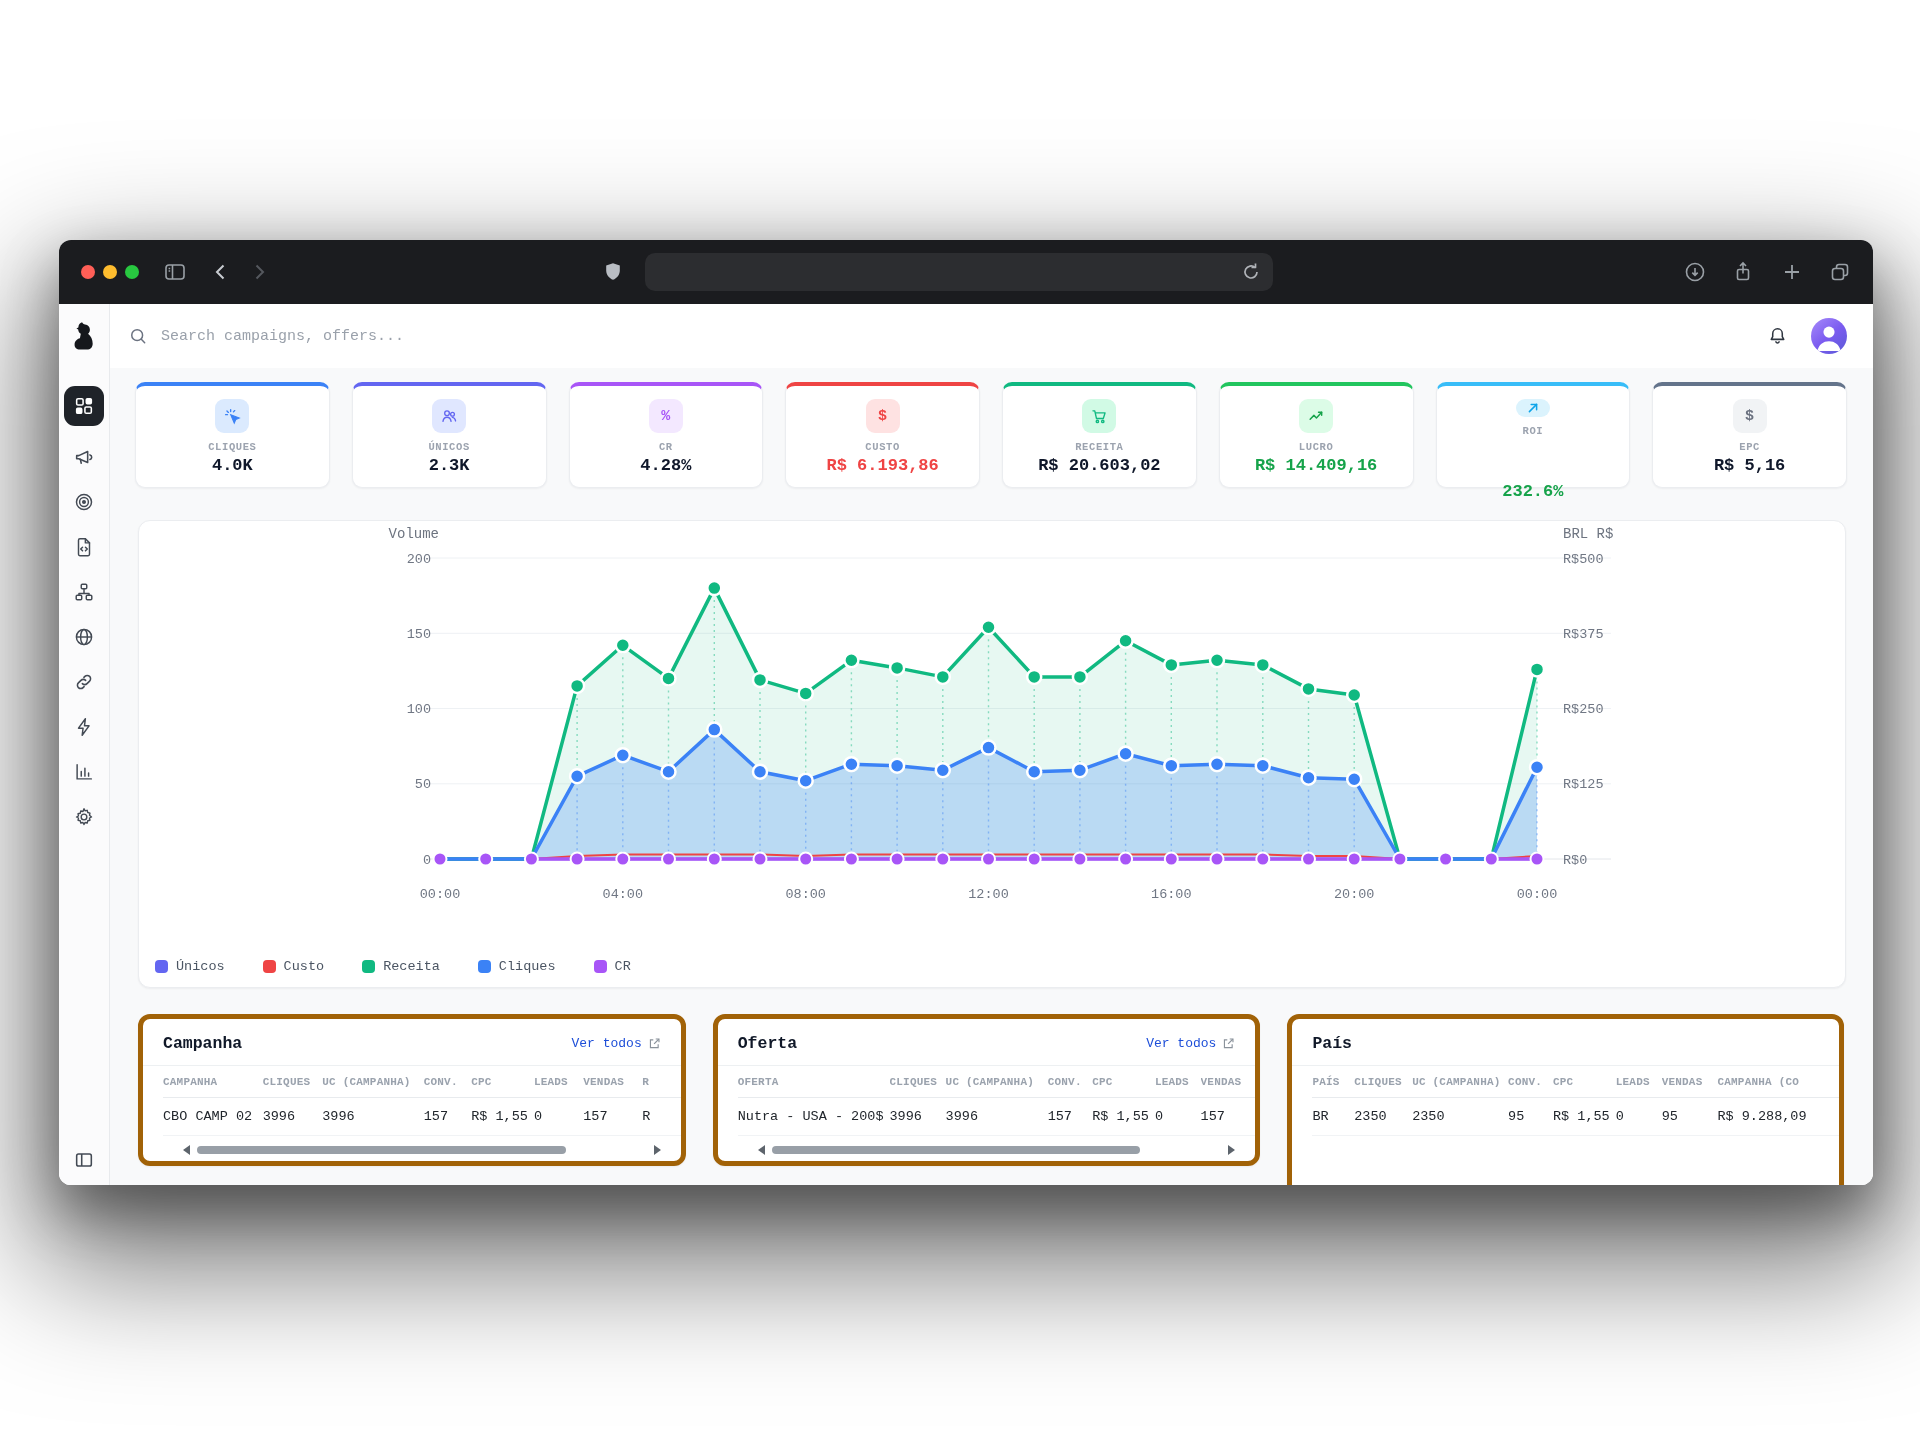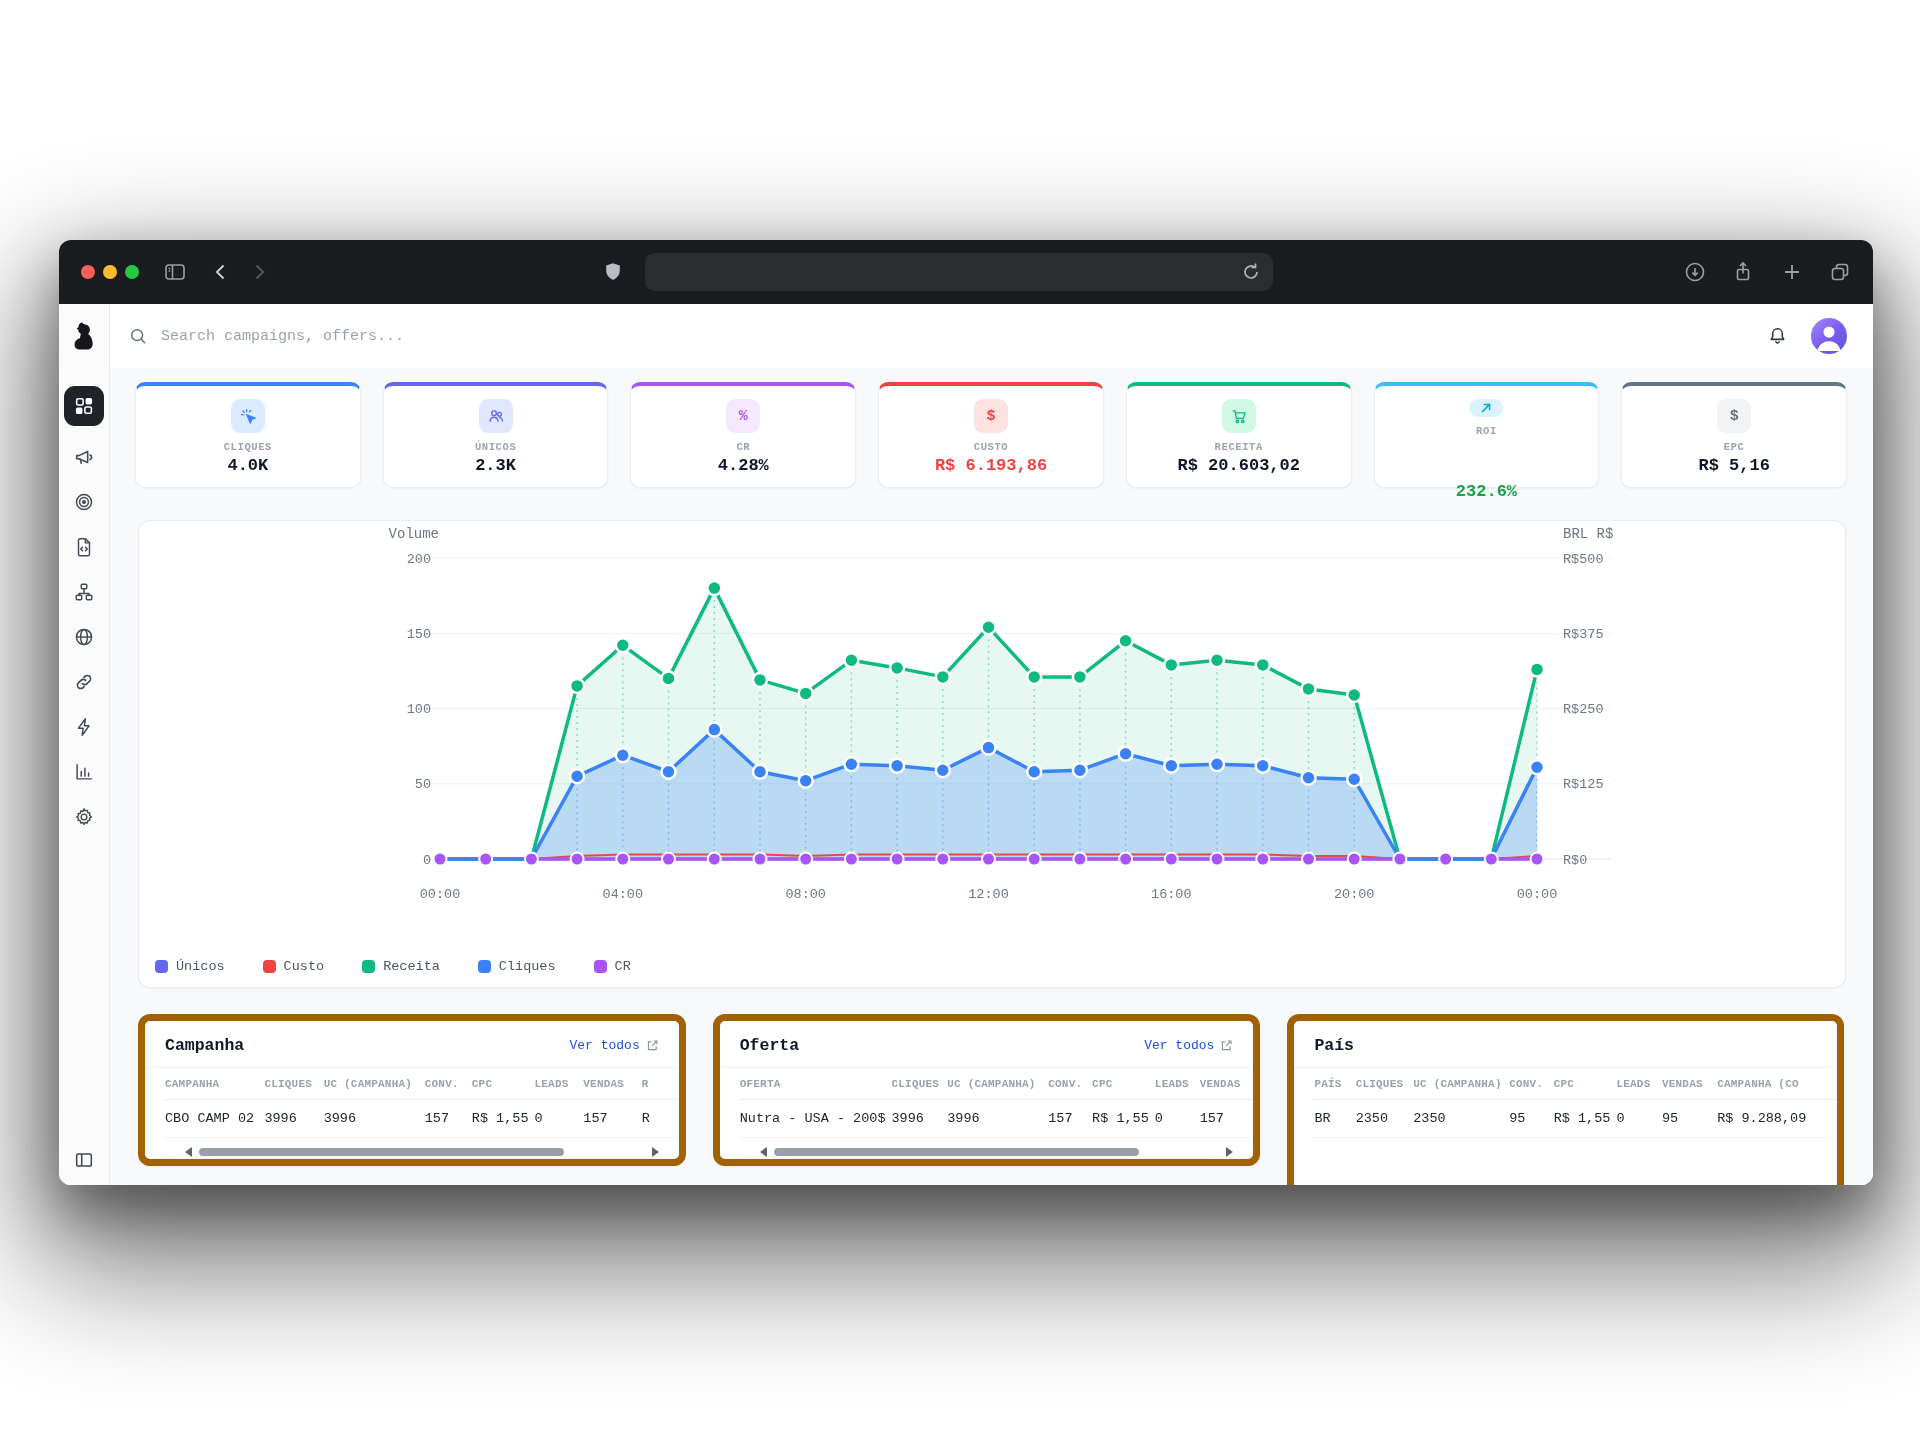--- a/index.html
+++ b/index.html
@@ -37,21 +37,21 @@
   
   .chart-card{position:absolute;left:28px;top:152px;width:1706px;height:466px;background:#fff;border:1px solid #ebedf0;border-radius:12px;box-shadow:0 1px 2px rgba(16,24,40,.05);}
   .chart-card svg{position:absolute;left:0;top:0;}
   .tk{font-size:13.5px;fill:#707784;}
   .at{font-size:14px;fill:#6d7480;}
   .legend{position:absolute;left:16px;bottom:13px;display:flex;gap:38px;align-items:center;}
   .legend-item{display:flex;align-items:center;gap:8px;font-size:13.5px;color:#4b5563;}
   .sw{width:13px;height:13px;border-radius:4px;display:inline-block;}
   
   .tables-row{position:absolute;left:28px;top:646px;width:1706px;display:flex;gap:27px;align-items:flex-start;}
-  .tcard{background:#fff;border:7px solid #a16207;border-radius:12px;box-shadow:0 1px 2px rgba(16,24,40,.05);overflow:hidden;box-sizing:border-box;}
+  .tcard{background:#fff;border:5px solid #a16207;border-radius:12px;box-shadow:0 1px 2px rgba(16,24,40,.05);overflow:hidden;box-sizing:border-box;}
   .tcard.c1,.tcard.c2{width:551px;height:152px;}
   .tcard.c3{width:560px;height:200px;}
   .tcard-head{display:flex;align-items:center;justify-content:space-between;padding:15px 20px 12px;border-bottom:1px solid #edf0f2;}
   .tcard-head h3{margin:0;font-size:16.5px;color:#101828;}
   .vt{display:flex;align-items:center;gap:6px;font-size:13px;color:#1d4ed8;text-decoration:none;cursor:pointer;}
   .tbl-wrap{padding:0 0 0 20px;overflow:hidden;}
   table{border-collapse:collapse;table-layout:fixed;}
   th{font-size:11px;color:#9aa2ad;font-weight:600;text-align:left;padding:10px 6px 9px 0;letter-spacing:.2px;white-space:nowrap;overflow:hidden;border-bottom:1px solid #e8ebee;}
   td{font-size:13.5px;color:#21262c;padding:11px 6px 11px 0;white-space:nowrap;overflow:hidden;border-bottom:1px solid #f1f3f5;}
   .hscroll{position:relative;margin:9px 34px 0;height:10px;}
@@ -278,20 +278,30 @@
           <div class="kpi" style="border-top-color: rgb(16, 185, 129);">
             <div class="kpi-ic" style="background: rgb(209, 250, 229); color: rgb(16, 185, 129);">
               <svg viewBox="0 0 20 20" width="18" height="18" fill="none" stroke="currentColor" stroke-width="1.5" stroke-linecap="round" stroke-linejoin="round">
                   <path d="M3.3 4.3h2l1.9 8.5h7.6l1.9-6.2H6.1"></path>
                   <circle cx="8.2" cy="16" r="1.3"></circle>
                   <circle cx="14.2" cy="16" r="1.3"></circle>
                 </svg>
             </div>
             <div class="kpi-label">RECEITA</div>
             <div class="kpi-val">R$ 20.603,02</div>
+          </div>
+          <div class="kpi" style="border-top-color: rgb(34, 197, 94);">
+            <div class="kpi-ic" style="background: rgb(220, 252, 231); color: rgb(22, 163, 74);">
+              <svg viewBox="0 0 20 20" width="18" height="18" fill="none" stroke="currentColor" stroke-width="1.6" stroke-linecap="round" stroke-linejoin="round">
+                  <path d="M3.5 13.5l4.2-4.2 2.8 2.8 5.8-6.3"></path>
+                  <path d="M12.8 5.8h3.5v3.5"></path>
+                </svg>
+            </div>
+            <div class="kpi-label">LUCRO</div>
+            <div class="kpi-val" style="color: rgb(22, 163, 74);">R$ 14.409,16</div>
           </div>
           <div class="kpi" style="border-top-color: rgb(56, 189, 248);">
             <div class="kpi-ic" style="background: rgb(219, 243, 253); color: rgb(14, 165, 233);">
               <svg viewBox="0 0 20 20" width="18" height="18" fill="none" stroke="currentColor" stroke-width="1.7" stroke-linecap="round" stroke-linejoin="round">
                   <path d="M6 14l8-8"></path>
                   <path d="M8 6h6v6"></path>
                 </svg>
             </div>
             <div class="kpi-label">ROI</div>
             <div class="kpi-val" style="color: rgb(22, 163, 74); margin-top: 45px;">232.6%</div>

